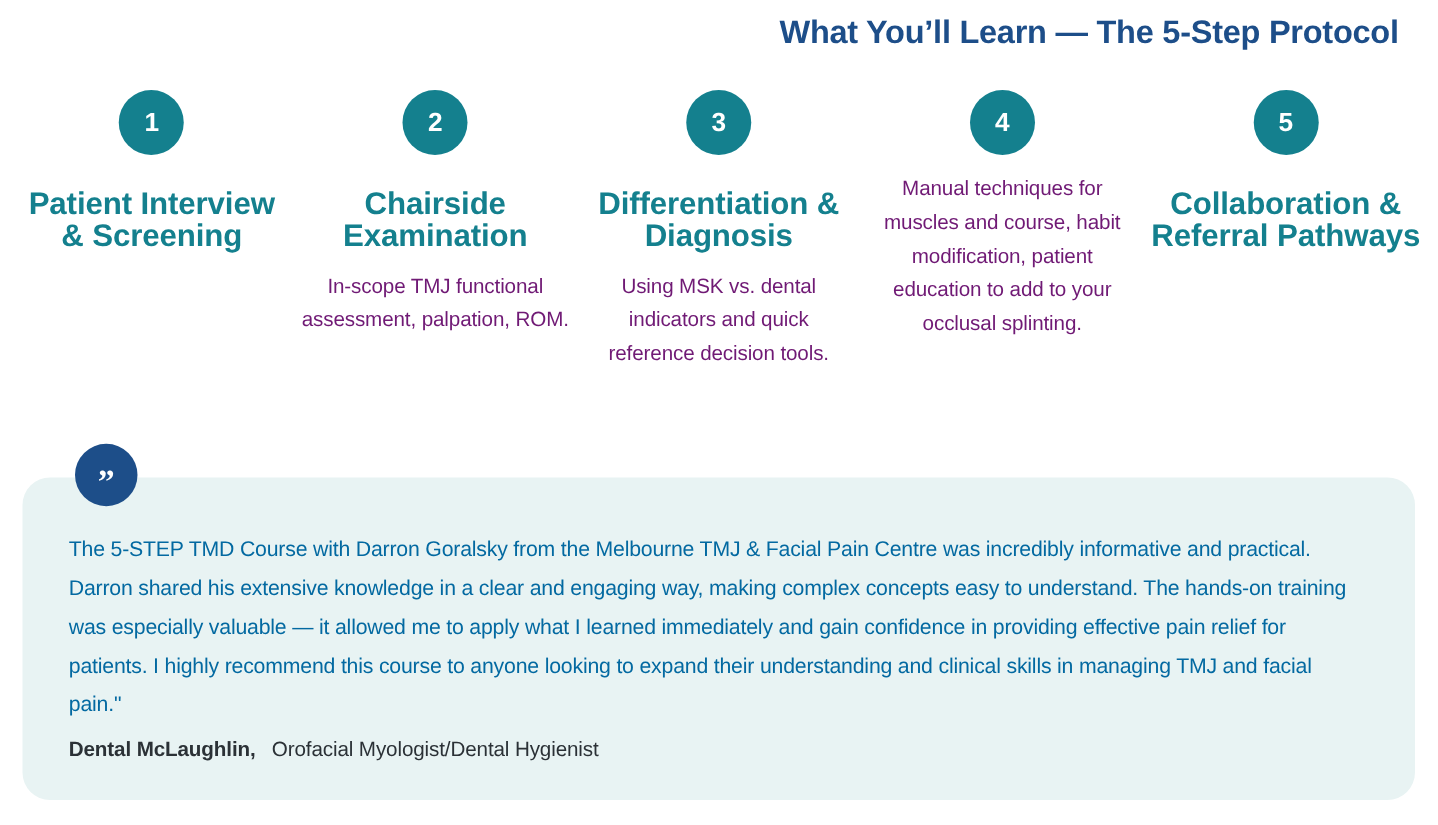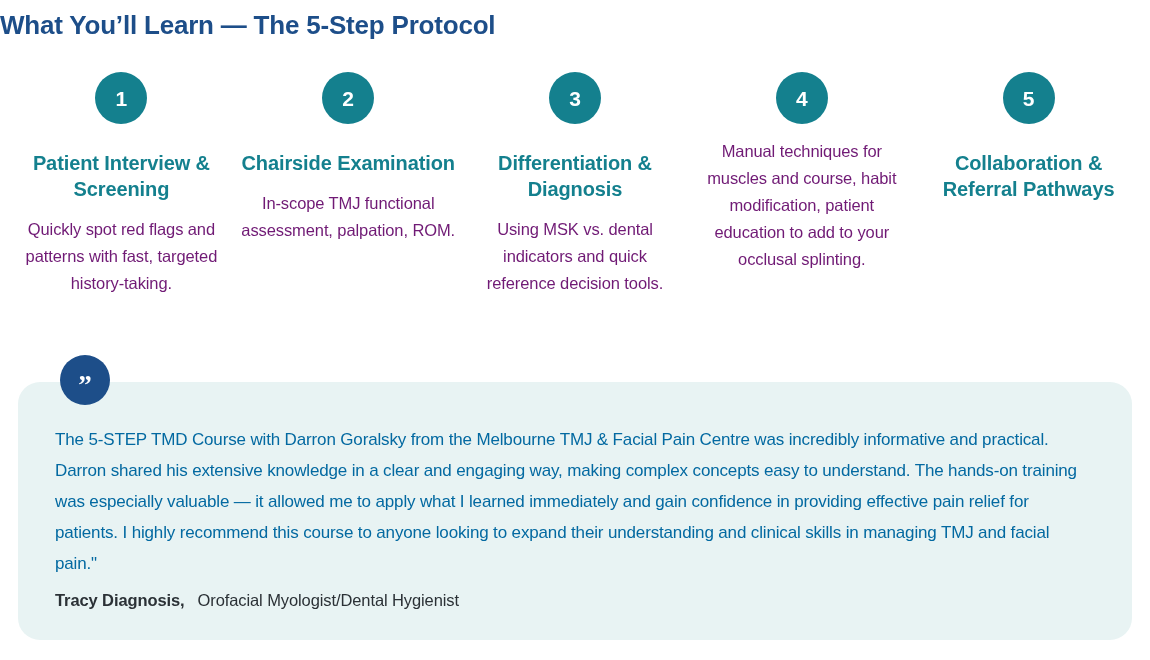--- a/index.html
+++ b/index.html
@@ -15,21 +15,21 @@
     position: relative;
     -webkit-font-smoothing: antialiased;
   }
 
   
   .page-title {
     position: absolute;
     top: 8px;
     left: 0;
     width: 1119px;
-    text-align: left;
+    text-align: right;
     font-size: 26px;
     font-weight: bold;
     letter-spacing: -0.2px;
     color: #1d4e89;
     line-height: 34px;
   }
 
   
   .steps {
     position: absolute;
@@ -54,21 +54,21 @@
     color: #ffffff;
     font-size: 21px;
     font-weight: bold;
     display: flex;
     align-items: center;
     justify-content: center;
     line-height: 1;
   }
   .step-title {
     margin-top: 26px;
-    font-size: 20px;
+    font-size: 25px;
     font-weight: bold;
     color: #14808e;
     text-align: center;
     line-height: 26px;
     letter-spacing: -0.1px;
     padding: 0 4px;
   }
   .step-desc {
     margin-top: 14px;
     font-size: 16.5px;
@@ -144,21 +144,20 @@
 </head>
 <body>
 
 <div class="page-title">What You’ll Learn — The 5-Step Protocol</div>
 
 <div class="steps">
 
   <div class="step">
     <div class="step-badge">1</div>
     <div class="step-title">Patient Interview &amp; Screening</div>
-    <div class="step-desc">Quickly spot red flags and patterns with fast, targeted history-taking.</div>
   </div>
 
   <div class="step">
     <div class="step-badge">2</div>
     <div class="step-title">Chairside Examination</div>
     <div class="step-desc">In-scope TMJ functional assessment, palpation, ROM.</div>
   </div>
 
   <div class="step">
     <div class="step-badge">3</div>
@@ -180,14 +179,14 @@
 
 <div class="testimonial-card"></div>
 
 <div class="quote-badge">
   <span class="glyph">”</span>
 </div>
 
 <div class="quote-body">The 5-STEP TMD Course with Darron Goralsky from the Melbourne TMJ &amp; Facial Pain Centre was incredibly informative and practical. Darron shared his extensive knowledge in a clear and engaging way, making complex concepts easy to understand. The hands-on training was especially valuable — it allowed me to apply what I learned immediately and gain confidence in providing effective pain relief for patients. I highly recommend this course to anyone looking to expand their understanding and clinical skills in managing TMJ and facial pain."</div>
 
 <div class="attribution">
-  <span class="who">Tracy Diagnosis,</span><span class="role">Orofacial Myologist/Dental Hygienist</span>
+  <span class="who">Dental McLaughlin,</span><span class="role">Orofacial Myologist/Dental Hygienist</span>
 </div>
 
 </body></html>

